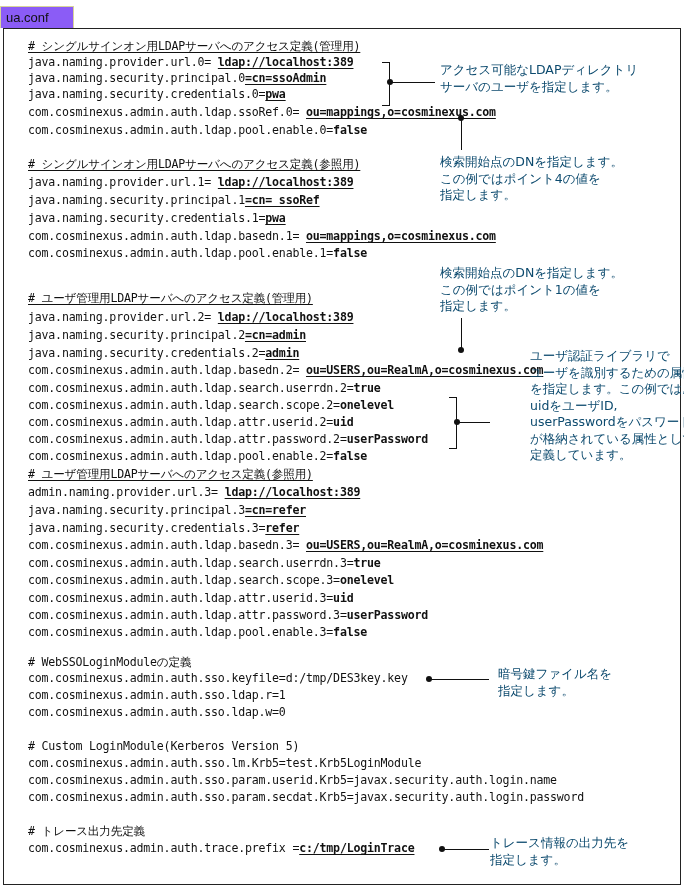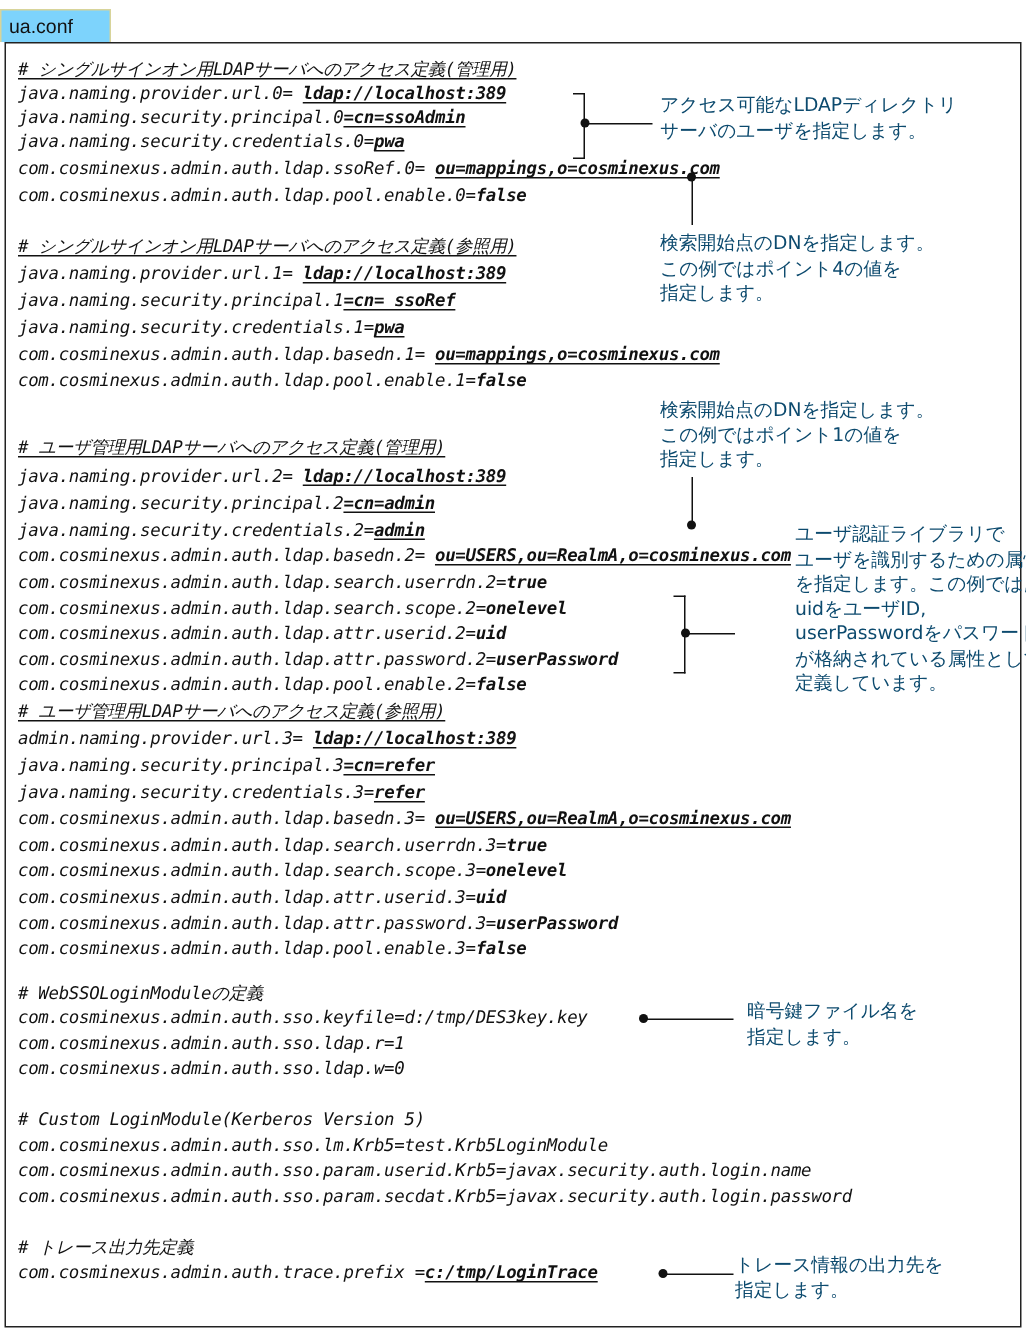--- a/index.html
+++ b/index.html
@@ -1,26 +1,26 @@
 <!DOCTYPE html>
 <html><head>
 <meta charset="utf-8">
 <style>
   html, body { margin:0; padding:0; background:#ffffff; }
   body { width:684px; height:888px; position:relative; overflow:hidden;
          font-family:"DejaVu Sans Mono","Liberation Mono",monospace; color:#111; }
   .tab { position:absolute; left:0; top:6px; width:74px; height:22px;
-         background:#7dd3fc; border:1px solid #d8d49a; border-bottom:none;
+         background:#8b5cf6; border:1px solid #d8d49a; border-bottom:none;
          font-family:"Liberation Sans","DejaVu Sans",sans-serif; font-size:13px;
          line-height:22px; padding-left:5px; box-sizing:border-box; }
   .frame { position:absolute; left:3px; top:28px; width:678px; height:857px;
            border:1px solid #222; box-sizing:border-box; }
-  .line { position:absolute; left:12px; font-size:11.6px; white-space:pre;
+  .line { position:absolute; left:28px; font-size:11.6px; white-space:pre;
           letter-spacing:-0.2px; line-height:16px; height:16px;
-          transform-origin:left center;font-style:italic; }
+          transform-origin:left center; }
   .cm { text-decoration:underline; text-underline-offset:2px; }
   .u { text-decoration:underline; text-underline-offset:2px; font-weight:bold; }
   .b { font-weight:bold; }
   .note { position:absolute; font-family:"DejaVu Sans","Liberation Sans",sans-serif;
           font-size:12.5px; line-height:16.5px; white-space:pre; color:#0c4a6e; }
   .vl { position:absolute; width:1px; background:#111; }
   .hl { position:absolute; height:1px; background:#111; }
   .dot { position:absolute; width:6px; height:6px; border-radius:3px; background:#111; }
   .br { position:absolute; border:1px solid #111; border-left:none; width:7px; }
 </style>

